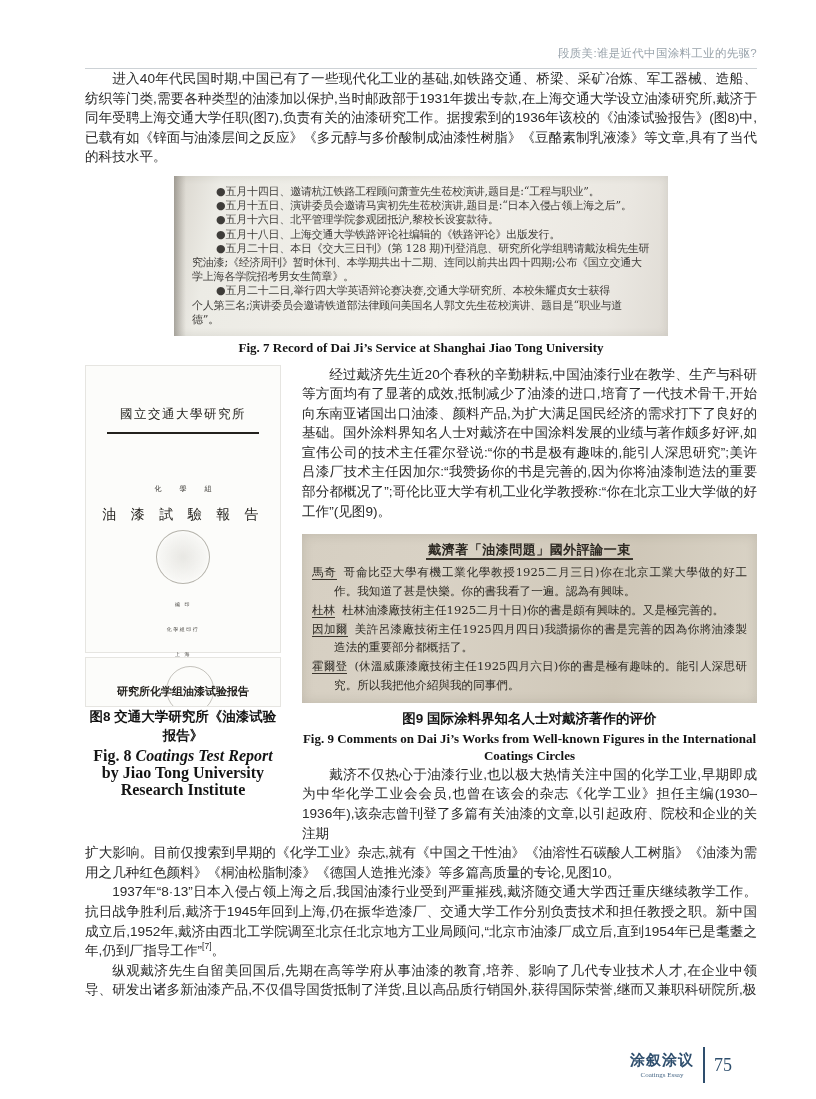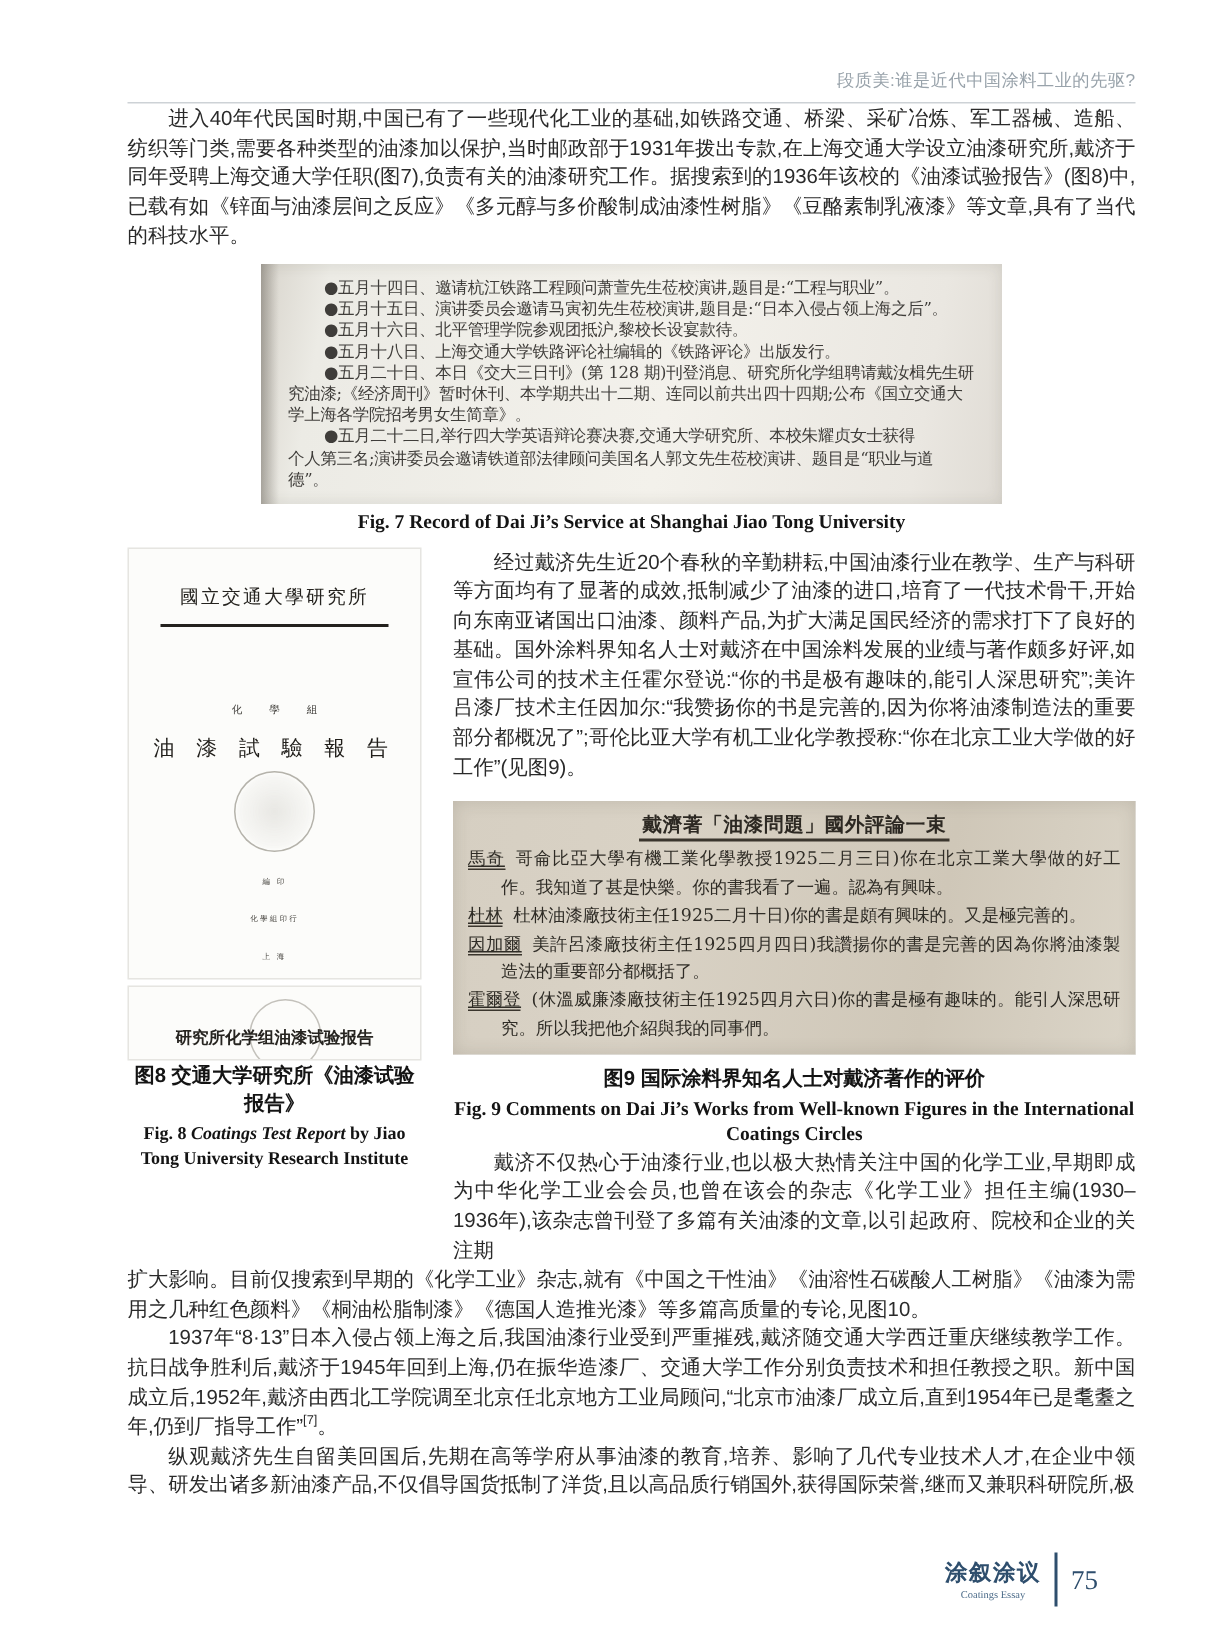--- a/index.html
+++ b/index.html
@@ -36,54 +36,54 @@
   .cap7-cn{margin-top:11px;}
   .cap7-en{margin-top:3px;}
 
   
   .cols{display:flex;gap:21px;margin-top:8px;align-items:flex-start;}
   .col-left{width:196px;flex:none;}
   .col-right{flex:1;min-width:0;}
 
   
   .f8-cover{position:relative;height:288px;background:#fcfcfa;border:1px solid #e6e5e1;box-sizing:border-box;}
-  .f8-inst{margin-top:24px;text-align:center;font-family:"DejaVu Serif",serif;font-size:12.5px;
+  .f8-inst{margin-top:40px;text-align:center;font-family:"DejaVu Serif",serif;font-size:12.5px;
            letter-spacing:1.5px;color:#25231f;}
   .f8-rule{width:78%;margin:9px auto 0;height:2px;background:#23211d;}
   .f8-group{margin-top:50px;text-align:center;font-size:7px;letter-spacing:8px;text-indent:8px;color:#3a3834;}
   .f8-title{margin-top:12px;text-align:center;font-family:"DejaVu Serif",serif;font-size:14px;
             letter-spacing:5px;color:#201e1a;}
   .f8-stamp{width:52px;height:52px;border-radius:50%;border:1px solid rgba(110,105,92,.5);
             margin:6px auto 0;background:radial-gradient(circle,rgba(115,110,96,.14),rgba(115,110,96,.03) 65%,transparent 70%);}
   .f8-tiny{margin-top:16px;text-align:center;font-size:5px;line-height:9px;color:#4a4843;letter-spacing:1.5px;}
   .f8-strip{position:relative;height:50px;margin-top:4px;background:#fcfcfa;border:1px solid #e6e5e1;
             box-sizing:border-box;overflow:hidden;padding-left:24px;}
   .f8-strip-stamp{position:absolute;left:50%;top:8px;transform:translateX(-35%);width:46px;height:46px;
                   border-radius:50%;border:1px solid rgba(110,105,92,.4);}
   .f8-strip-text{position:absolute;left:50%;top:26px;transform:translateX(-50%);white-space:nowrap;
                  font-family:"DejaVu Serif",serif;font-weight:bold;font-size:11px;color:#262420;}
   .cap8-cn{margin-top:0;line-height:19px;}
-  .cap8-en{margin-top:2px;font-size:12px;line-height:17px;}
+  .cap8-en{margin-top:2px;font-size:16px;line-height:17px;}
 
   
   .fig9{position:relative;margin-top:13px;box-sizing:border-box;padding:7px 10px 8px;
         background:linear-gradient(100deg,#d6cfc2,#d9d2c5 30%,#cfc7b8 70%,#dbd5c8);
         box-shadow:inset 0 0 12px rgba(60,55,45,.16);}
   .f9-title{text-align:center;font-family:"DejaVu Serif",serif;font-size:13px;font-weight:bold;
             color:#2c2822;margin-bottom:4px;}
   .f9-title span{border-bottom:2px solid #3a352d;padding:0 2px 1px;letter-spacing:.5px;}
   .f9-entry{font-family:"DejaVu Serif",serif;font-size:11.6px;line-height:18.8px;color:#2f2c26;
             text-align:justify;padding-left:1.9em;text-indent:-1.9em;}
-  .f9-name{border-bottom:1.5px solid #3a352d;margin-right:7px;text-decoration:underline;}
+  .f9-name{border-bottom:1.5px solid #3a352d;margin-right:7px;}
   .cap9-cn{margin-top:7px;}
   .cap9-en{margin-top:2px;}
   .p3a{margin-top:7px;}
 
   
-  .footer{position:absolute;right:84px;bottom:28px;display:flex;align-items:center;}
+  .footer{position:absolute;right:84px;bottom:16px;display:flex;align-items:center;}
   .f-brand{text-align:center;color:#2e4e6d;margin-right:9px;}
   .f-cn{font-weight:bold;font-size:15px;letter-spacing:1px;}
   .f-en{font-size:7px;margin-top:1px;font-family:"Liberation Serif",serif;color:#4a6a88;}
   .f-line{width:2px;height:36px;background:#2e4e6d;margin-right:9px;}
   .f-num{font-size:18px;color:#2e4e6d;font-family:"Liberation Serif",serif;}
 </style>
 </head>
 <body>
 
 <div class="page">

